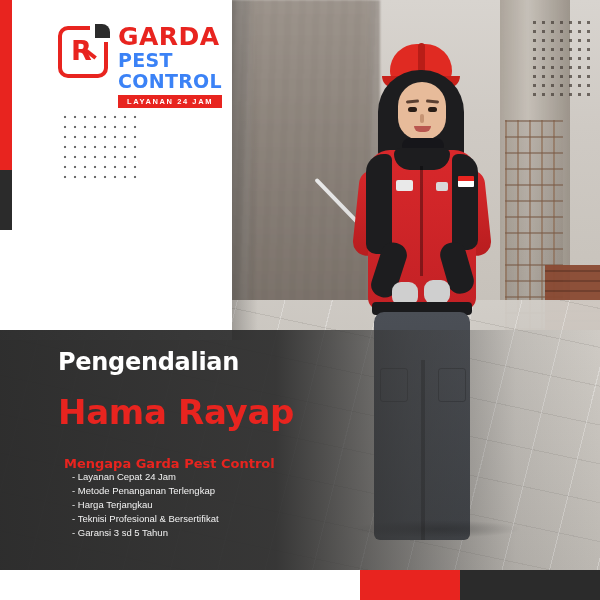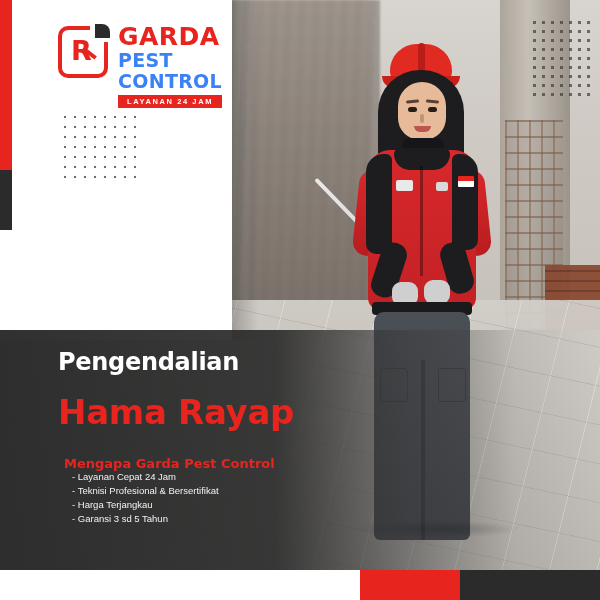--- a/index.html
+++ b/index.html
@@ -623,22 +623,23 @@
   <div class="dots"></div>
 
   <div class="text-band"></div>
 
   <h1 class="headline1">Pengendalian</h1>
   <h1 class="headline2">Hama Rayap</h1>
 
   <h2 class="sub-title">Mengapa Garda Pest Control</h2>
   <ul class="bullets">
     <li>- Layanan Cepat 24 Jam</li>
+    <li>- Metode Penanganan Terlengkap</li>
+    <li>- Harga Terjangkau</li>
     <li>- Teknisi Profesional &amp; Bersertifikat</li>
-    <li>- Harga Terjangkau</li>
     <li>- Garansi 3 sd 5 Tahun</li>
   </ul>
 
 
   <div class="bottom-bar"></div>
   <div class="bottom-red"></div>
   <div class="bottom-dark"></div>
 </div>
 
 </body></html>

